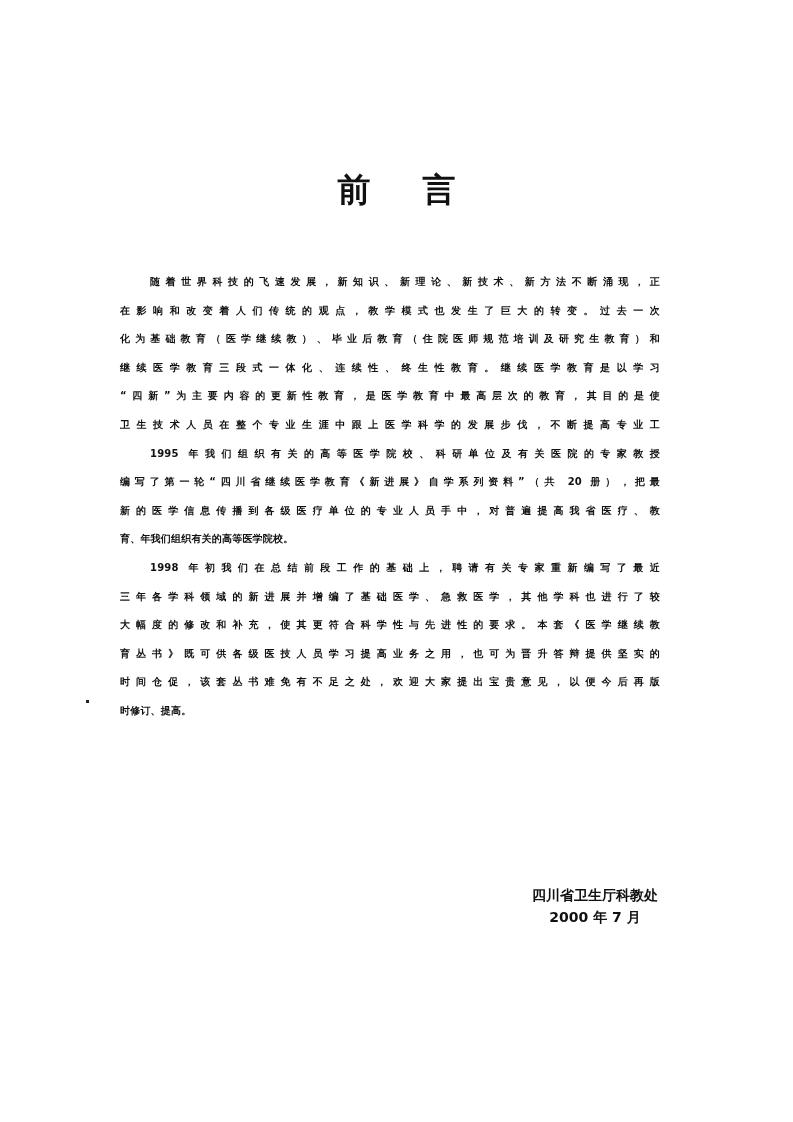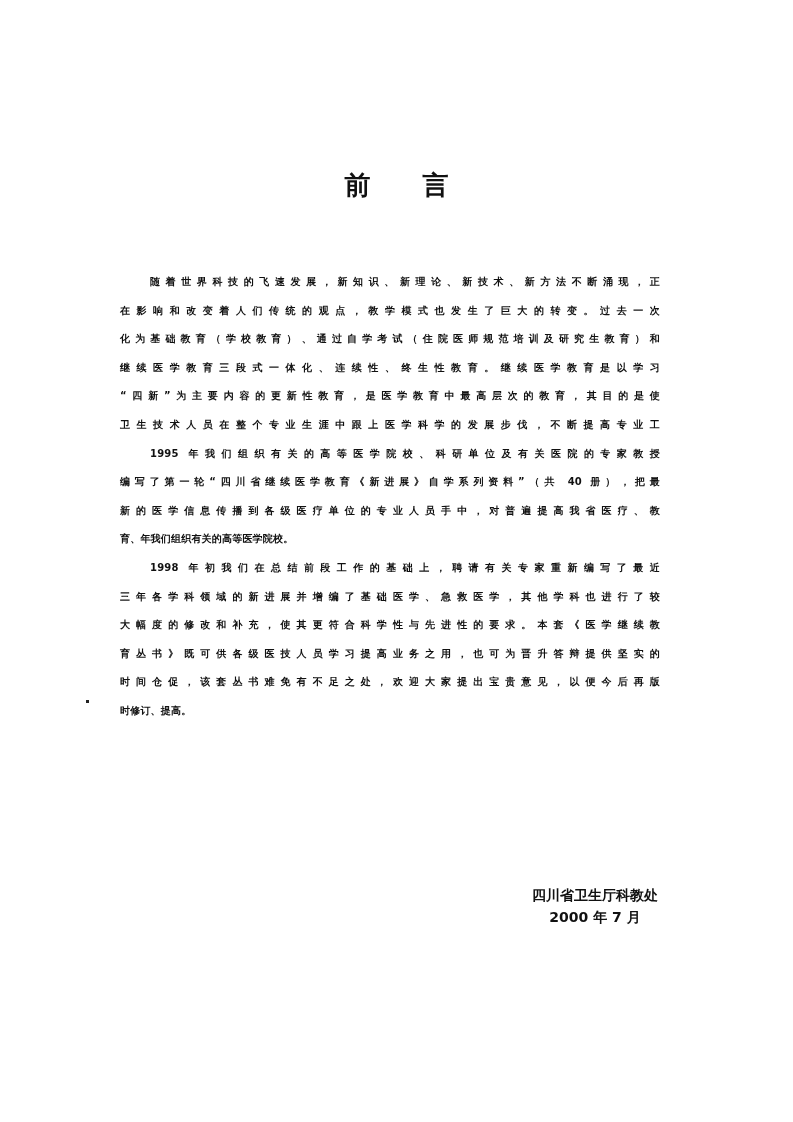--- a/index.html
+++ b/index.html
@@ -2,21 +2,21 @@
 <html><head>
   <meta charset="utf-8">
   <style>
     html, body { margin: 0; padding: 0; background: #ffffff; }
     body {
       width: 793px; height: 1122px; position: relative; overflow: hidden;
       font-family: "DejaVu Sans", sans-serif; color: #111111;
     }
     .title {
       position: absolute; top: 168px; left: 0; width: 793px;
-      text-align: center; font-size: 26px; font-weight: bold; letter-spacing: 0;
+      text-align: center; font-size: 33px; font-weight: bold; letter-spacing: 0;
     }
     .title span { display: inline-block; }
     .title .gap { width: 52px; }
     .body-text {
       position: absolute; left: 120px; top: 268px; width: 540px;
     }
     .line {
       height: 28.6px; line-height: 28.6px; font-size: 10px; font-weight: bold;
       white-space: nowrap; text-align: justify; text-align-last: justify;
       letter-spacing: 0.2px;
@@ -36,29 +36,29 @@
 
 <div class="title">
   <span>前</span><span class="gap"></span><span>言</span>
 </div>
 
 <div class="body-text">
 
   <div>
     <div class="line indent">随着世界科技的飞速发展，新知识、新理论、新技术、新方法不断涌现，正</div>
     <div class="line">在影响和改变着人们传统的观点，教学模式也发生了巨大的转变。过去一次</div>
-    <div class="line">化为基础教育（学校教育）、通过自学考试（住院医师规范培训及研究生教育）和</div>
+    <div class="line">化为基础教育（医学继续教）、毕业后教育（住院医师规范培训及研究生教育）和</div>
     <div class="line">继续医学教育三段式一体化、连续性、终生性教育。继续医学教育是以学习</div>
     <div class="line">“四新”为主要内容的更新性教育，是医学教育中最高层次的教育，其目的是使</div>
     <div class="line">卫生技术人员在整个专业生涯中跟上医学科学的发展步伐，不断提高专业工</div>
   </div>
 
   <div>
     <div class="line indent">1995 年我们组织有关的高等医学院校、科研单位及有关医院的专家教授</div>
-    <div class="line">编写了第一轮“四川省继续医学教育《新进展》自学系列资料”（共 40 册），把最</div>
+    <div class="line">编写了第一轮“四川省继续医学教育《新进展》自学系列资料”（共 20 册），把最</div>
     <div class="line">新的医学信息传播到各级医疗单位的专业人员手中，对普遍提高我省医疗、教</div>
     <div class="line last">育、年我们组织有关的高等医学院校。</div>
   </div>
 
   <div>
     <div class="line indent">1998 年初我们在总结前段工作的基础上，聘请有关专家重新编写了最近</div>
     <div class="line">三年各学科领域的新进展并增编了基础医学、急救医学，其他学科也进行了较</div>
     <div class="line">大幅度的修改和补充，使其更符合科学性与先进性的要求。本套《医学继续教</div>
     <div class="line">育丛书》既可供各级医技人员学习提高业务之用，也可为晋升答辩提供坚实的</div>
     <div class="line">时间仓促，该套丛书难免有不足之处，欢迎大家提出宝贵意见，以便今后再版</div>

